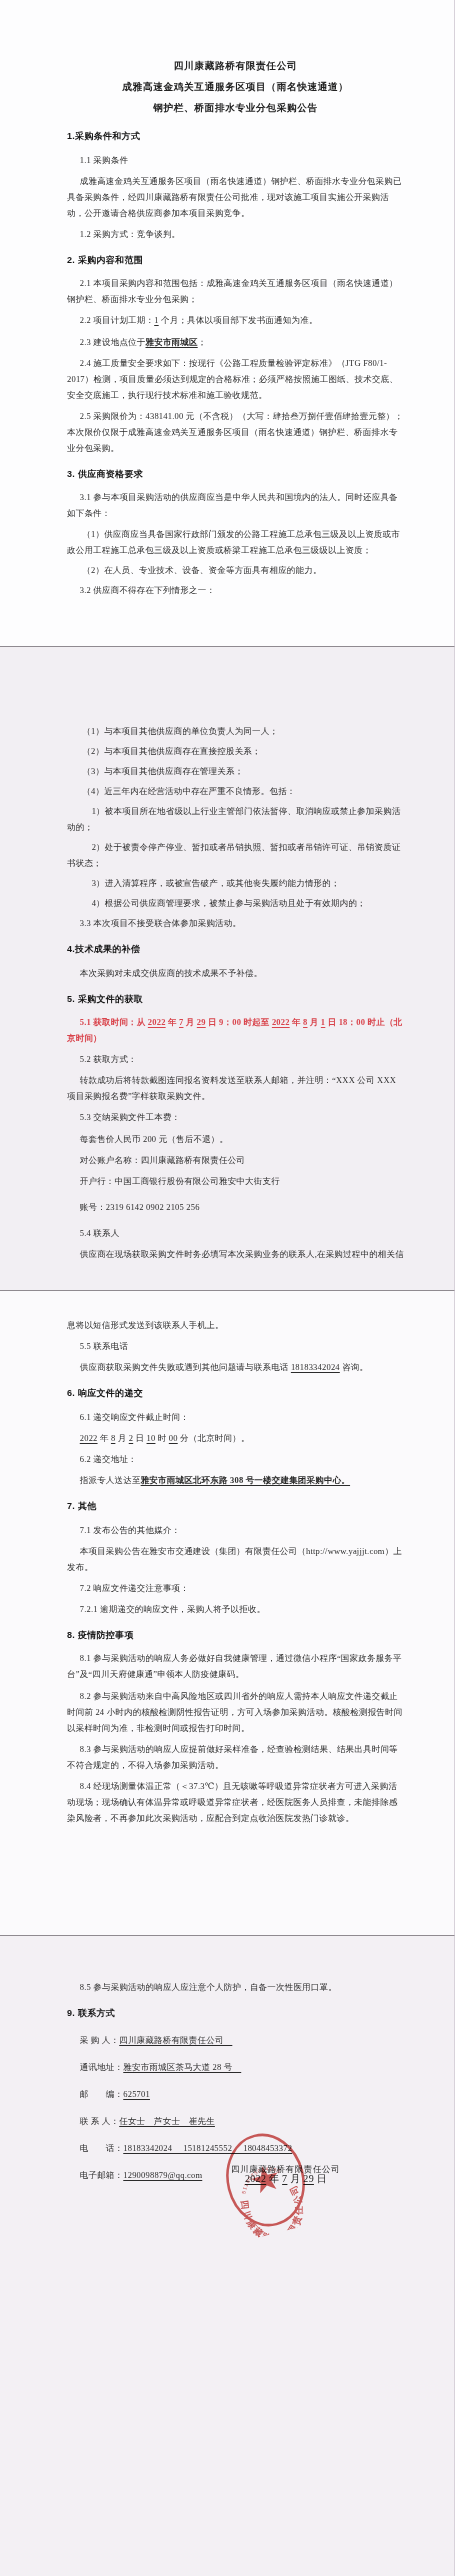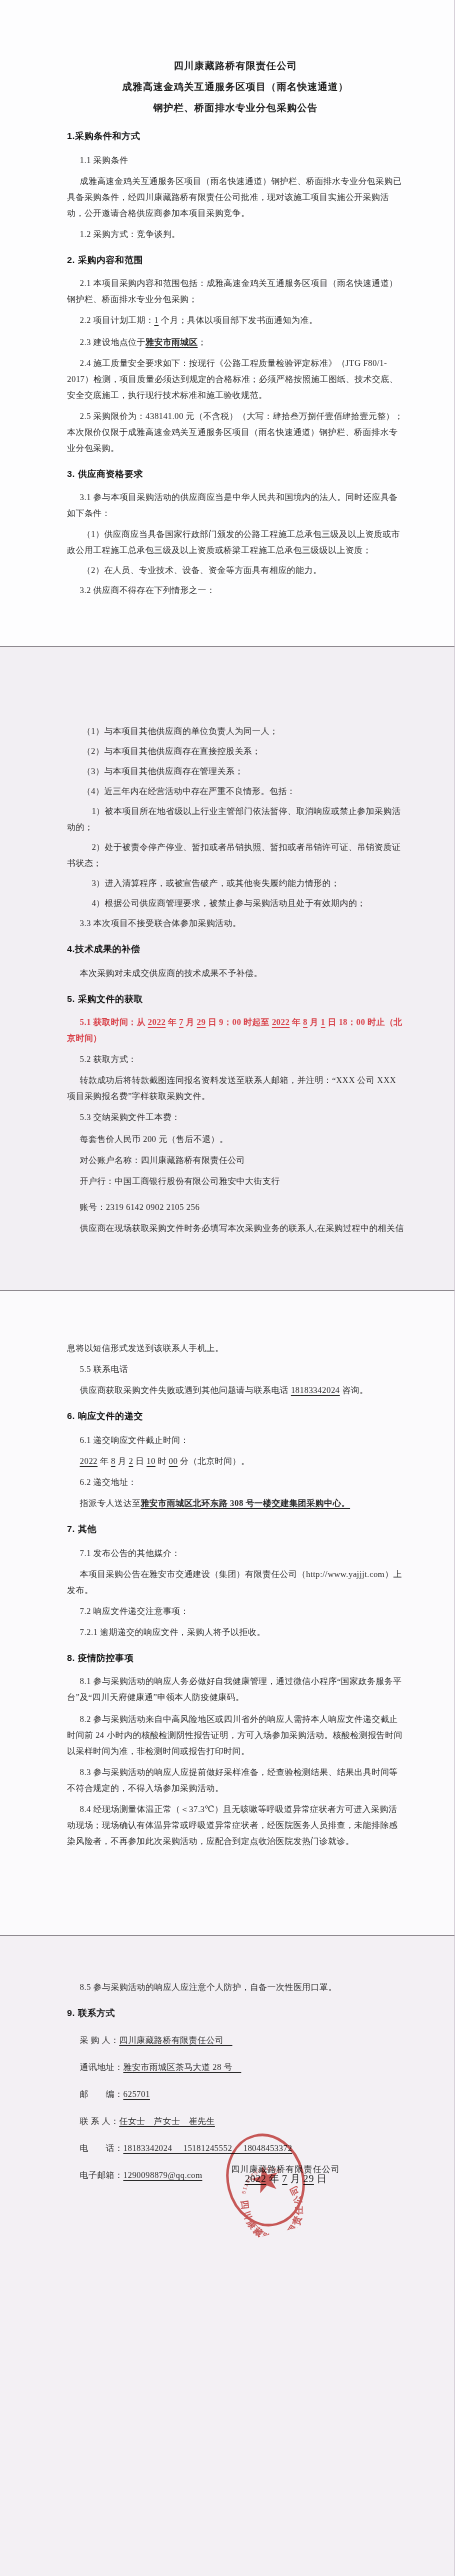--- a/index.html
+++ b/index.html
@@ -3,21 +3,21 @@
 <meta charset="utf-8">
 <style>
   html,body{margin:0;padding:0;}
   body{width:455px;height:2576px;overflow:hidden;background:#ffffff;
        font-family:"Liberation Serif","DejaVu Serif",serif;color:#2b2b2b;}
   #doc-root{position:relative;width:455px;height:2420px;}
   .page{box-sizing:border-box;width:455px;position:relative;overflow:hidden;
         padding:0 50px 0 67px;border-right:0.6px solid #d8d2da;}
   .page-1{height:646px;background:#fdfdfe;padding-top:55px;}
   .page-2{height:644px;background:#f2eff3;border-top:1.7px solid #8f8a90;padding-top:76px;}
-  .page-3{height:645px;background:#fbfafc;border-top:1.7px solid #8f8a90;padding-top:49px;}
+  .page-3{height:645px;background:#fbfafc;border-top:1.7px solid #8f8a90;padding-top:26px;}
   .page-4{height:642px;background:#f3f0f4;border-top:1.7px solid #8f8a90;padding-top:43px;}
   .blk{font-size:8.5px;line-height:16px;margin:0 0 5.1px;letter-spacing:0.2px;}
   .doc-title{text-align:center;font-family:"Liberation Sans","DejaVu Sans",sans-serif;
              font-weight:700;font-size:9.7px;line-height:21px;margin:0;color:#222;letter-spacing:0.6px;text-indent:0;}
   .heading{font-family:"Liberation Sans","DejaVu Sans",sans-serif;font-weight:700;
            font-size:9px;color:#161616;margin:10.2px 0 7.4px;letter-spacing:0.3px;}
   .para{text-indent:1.5em;}
   .sub{text-indent:1.5em;}
   .plain{text-indent:0;}
   .item1{text-indent:1.8em;margin-bottom:4px;}
@@ -76,20 +76,21 @@
       <div class="blk sub"><span>本次采购对未成交供应商的技术成果不予补偿。</span></div>
       <div class="blk heading"><span>5. 采购文件的获取</span></div>
       <div class="blk para"><span class="r">5.1 获取时间：从 </span><span class="r u">2022</span><span class="r"> 年 </span><span class="r u">7</span><span class="r"> 月 </span><span class="r u">29</span><span class="r"> 日 9：00 时起至 </span><span class="r u">2022</span><span class="r"> 年 </span><span class="r u">8</span><span class="r"> 月 </span><span class="r u">1</span><span class="r"> 日 18：00 时止（北京时间）</span></div>
       <div class="blk sub"><span>5.2 获取方式：</span></div>
       <div class="blk para"><span>转款成功后将转款截图连同报名资料发送至联系人邮箱，并注明：“XXX 公司 XXX 项目采购报名费”字样获取采购文件。</span></div>
       <div class="blk sub"><span>5.3 交纳采购文件工本费：</span></div>
       <div class="blk sub"><span>每套售价人民币 200 元（售后不退）。</span></div>
       <div class="blk sub"><span>对公账户名称：四川康藏路桥有限责任公司</span></div>
       <div class="blk sub"><span>开户行：中国工商银行股份有限公司雅安中大街支行</span></div>
       <div class="blk sub gap-top"><span>账号：2319 6142 0902 2105 256</span></div>
+      <div class="blk sub gap-top"><span>5.4 联系人</span></div>
       <div class="blk para"><span>供应商在现场获取采购文件时务必填写本次采购业务的联系人,在采购过程中的相关信</span></div>
     </section>
     <section class="page page-3">
       <div class="blk plain"><span>息将以短信形式发送到该联系人手机上。</span></div>
       <div class="blk sub"><span>5.5 联系电话</span></div>
       <div class="blk para"><span>供应商获取采购文件失败或遇到其他问题请与联系电话 </span><span class="u">18183342024</span><span> 咨询。</span></div>
       <div class="blk heading"><span>6. 响应文件的递交</span></div>
       <div class="blk sub"><span>6.1 递交响应文件截止时间：</span></div>
       <div class="blk sub"><span class="u">2022</span><span> 年 </span><span class="u">8</span><span> 月 </span><span class="u">2</span><span> 日 </span><span class="u">10</span><span> 时 </span><span class="u">00</span><span> 分（北京时间）。</span></div>
       <div class="blk sub"><span>6.2 递交地址：</span></div>

